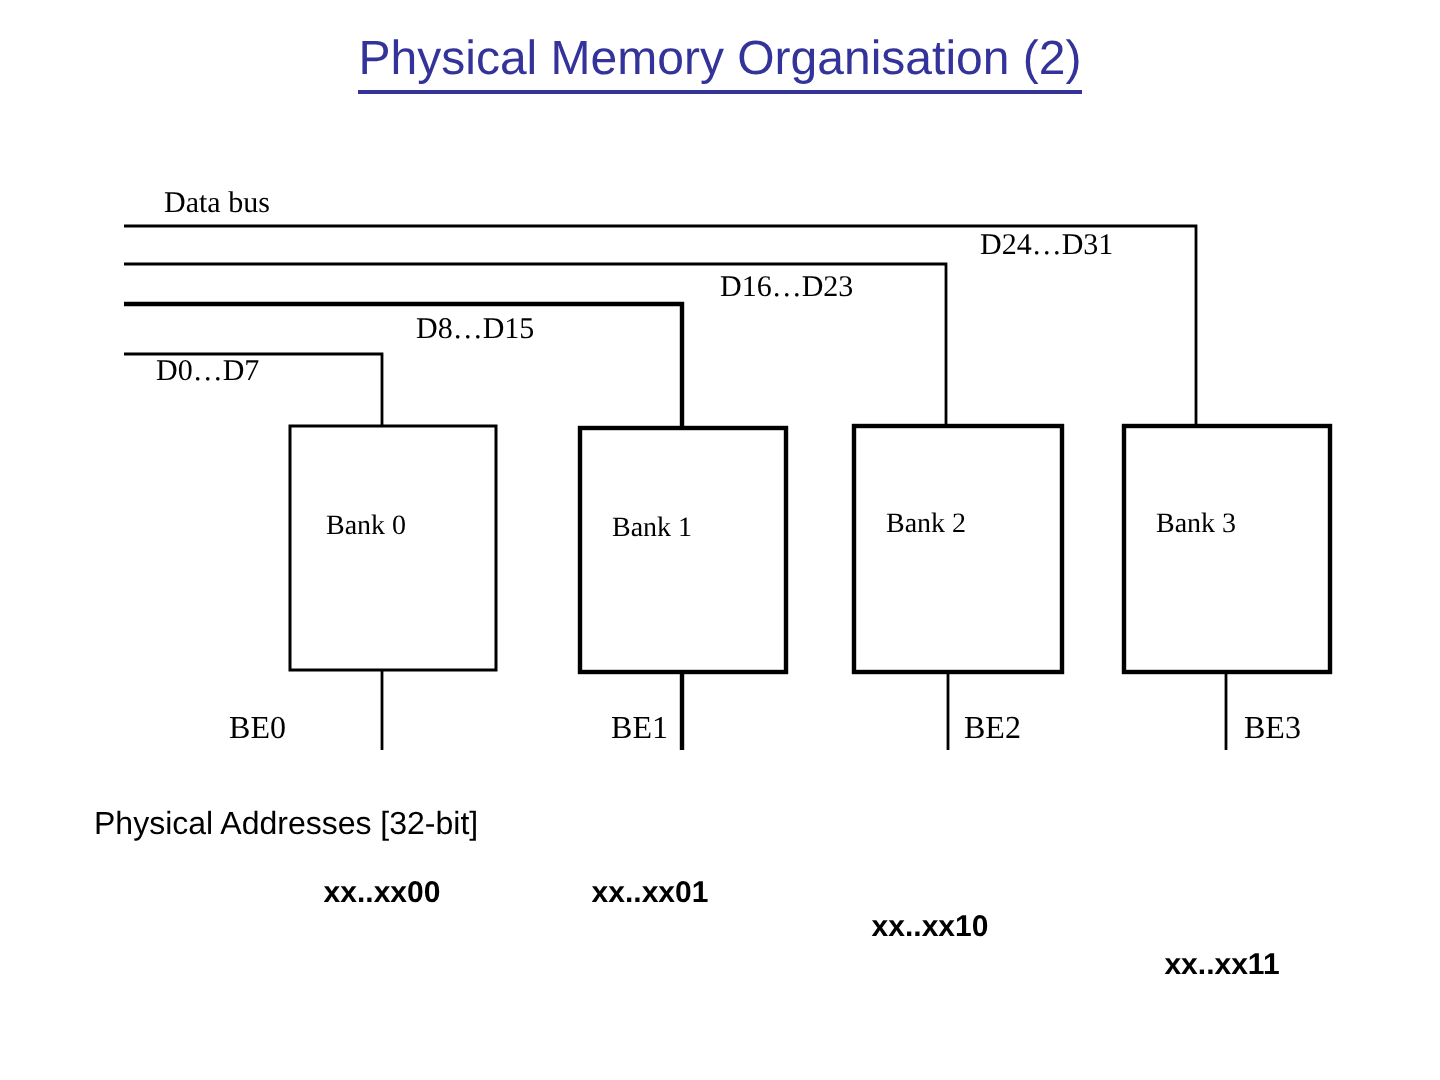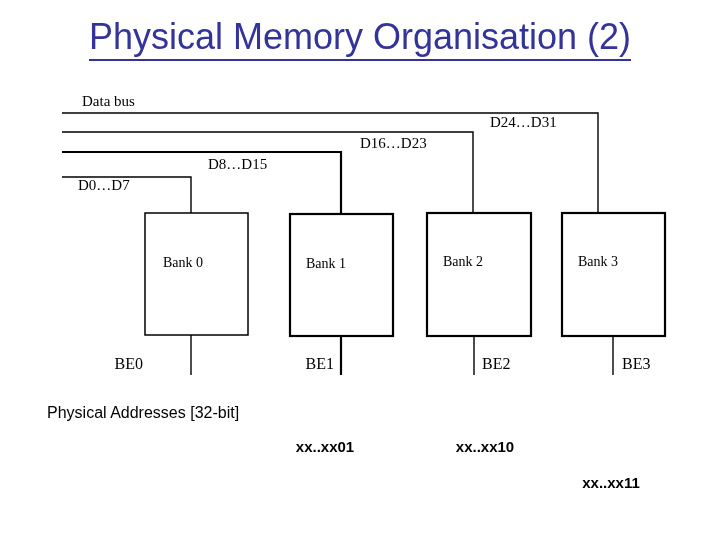--- a/index.html
+++ b/index.html
@@ -21,21 +21,21 @@
     height: 540px;
     background: #ffffff;
   }
   #title {
     position: absolute;
     left: 0;
     top: 16px;
     width: 720px;
     text-align: center;
     font-family: "Liberation Sans", sans-serif;
-    font-size: 36px;
+    font-size: 24px;
     font-weight: normal;
     letter-spacing: 0px;
     color: #333399;
     white-space: nowrap;
   }
   #title .ttext {
     border-bottom: 2px solid #333399;
     padding-bottom: 1px;
     display: inline-block;
   }
@@ -96,21 +96,21 @@
     font-family: "Liberation Sans", sans-serif;
     font-size: 15px;
     font-weight: bold;
     color: #000000;
     white-space: nowrap;
     text-align: center;
     width: 120px;
   }
   #addr0 { left: 131px; }
   #addr1 { left: 265px; }
-  #addr2 { left: 425px; }
+  #addr2 { left: 405px; margin-top: 17px; }
   #addr3 { left: 551px; margin-top: 36px; }
 </style>
 </head>
 <body>
 
 <div id="slide">
 
   <div id="title">
     <span class="ttext">Physical Memory Organisation (2)</span>
   </div>
@@ -152,17 +152,18 @@
     <path class="wire" d="M 474 336 L 474 375"></path>
     <text class="be-label" x="482" y="369">BE2</text>
 
     <path class="wire" d="M 613 336 L 613 375"></path>
     <text class="be-label" x="622" y="369">BE3</text>
 
   </svg>
 
   <div id="addr-caption">Physical Addresses [32-bit]</div>
 
+  <div class="addr-val" id="addr0">xx..xx00</div>
   <div class="addr-val" id="addr1">xx..xx01</div>
   <div class="addr-val" id="addr2">xx..xx10</div>
   <div class="addr-val" id="addr3">xx..xx11</div>
 
 </div>
 
 </body></html>

